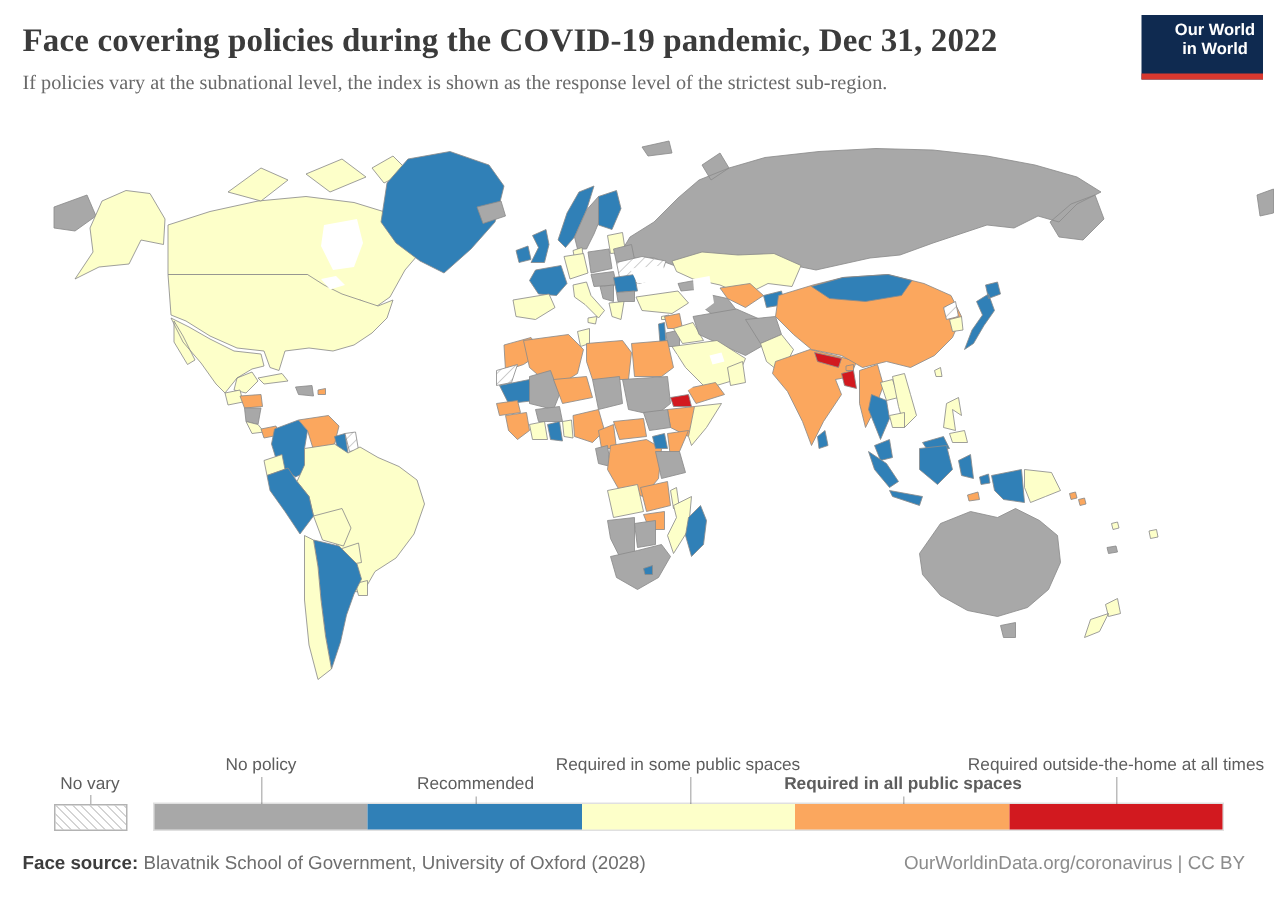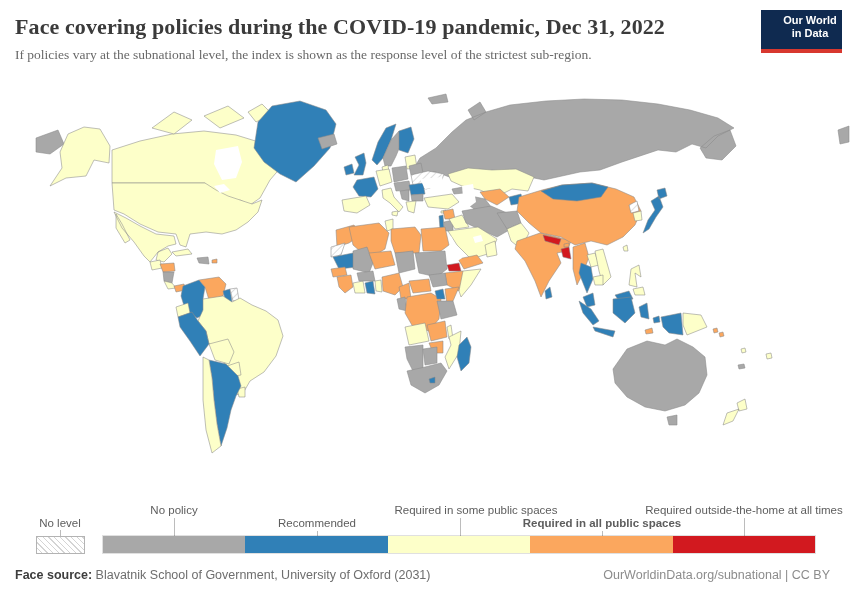--- a/index.html
+++ b/index.html
@@ -29,21 +29,21 @@
 </head>
 <body>
 
 <div id="stage">
 
   <div class="title">Face covering policies during the COVID-19 pandemic, Dec 31, 2022</div>
   <div class="subtitle">If policies vary at the subnational level, the index is shown as the response level of the strictest sub-region.</div>
 
   <div class="logo" style="background: rgb(15, 42, 80);">
     <div>Our World</div>
-    <div>in Data</div>
+    <div>in World</div>
   </div>
 
   <svg id="map-svg" viewBox="0 88 850 412" xmlns="http://www.w3.org/2000/svg">
     <defs>
       <pattern id="hatch" width="5" height="5" patternUnits="userSpaceOnUse" patternTransform="rotate(45)">
         <rect width="5" height="5" fill="#ffffff"></rect>
         <line x1="0" y1="0" x2="0" y2="5" stroke="#c9c9c9" stroke-width="1.2"></line>
       </pattern>
     </defs>
 
@@ -194,40 +194,40 @@
     <path d="M407,371 L425,367 L441,363 L447,371 L439,385 L425,393 L411,385 Z" fill="#a8a8a8"></path>
     <path d="M429,379 L435,377 L435,383 L430,383 Z" fill="#3080b7"></path>
     <path d="M459,345 L467,337 L471,347 L469,363 L461,371 L457,357 Z" fill="#3080b7"></path>
 
     <path d="M613,369 L627,349 L647,341 L665,345 L677,339 L693,347 L705,357 L707,375 L699,393 L685,405 L665,411 L645,407 L627,397 L615,383 Z" fill="#a8a8a8"></path>
     <path d="M667,417 L677,415 L677,425 L669,425 Z" fill="#a8a8a8"></path>
     <path d="M737,403 L745,399 L747,409 L739,411 Z M727,413 L739,409 L733,421 L723,425 Z" fill="#fdffc9"></path>
   </svg>
 
   <div class="lg-label" style="left:174px;top:504px;">No policy</div>
-  <div class="lg-label" style="left:476px;top:504px;">Required in some public spaces</div>
+  <div class="lg-label" style="left:452px;top:504px;">Required in some public spaces</div>
   <div class="lg-label" style="left:744px;top:504px;">Required outside-the-home at all times</div>
-  <div class="lg-label" style="left:60px;top:517px;">No level</div>
+  <div class="lg-label" style="left:60px;top:517px;">No vary</div>
   <div class="lg-label" style="left:317px;top:517px;">Recommended</div>
   <div class="lg-label" style="left:602px;top:517px;font-weight:bold;">Required in all public spaces</div>
 
   <div class="tick" style="left:174px;top:518px;height:18px;"></div>
   <div class="tick" style="left:460px;top:518px;height:18px;"></div>
   <div class="tick" style="left:744px;top:518px;height:18px;"></div>
   <div class="tick" style="left:60px;top:530px;height:6px;"></div>
   <div class="tick" style="left:317px;top:531px;height:5px;"></div>
   <div class="tick" style="left:602px;top:531px;height:5px;"></div>
 
   <div class="nodata-swatch"></div>
   <div class="colorbar">
     <div class="seg" style="background: rgb(168, 168, 168);"></div>
     <div class="seg" style="background: rgb(48, 128, 183);"></div>
     <div class="seg" style="background: rgb(253, 255, 201);"></div>
     <div class="seg" style="background: rgb(251, 167, 94);"></div>
     <div class="seg" style="background: rgb(210, 25, 31);"></div>
   </div>
 
   <div class="footer">
-    <span class="src-prefix">Face source:</span><span> Blavatnik School of Government, University of Oxford (2031)</span>
-    <span class="attrib">OurWorldinData.org/subnational | CC BY</span>
+    <span class="src-prefix">Face source:</span><span> Blavatnik School of Government, University of Oxford (2028)</span>
+    <span class="attrib">OurWorldinData.org/coronavirus | CC BY</span>
   </div>
 
 </div>
 
 </body></html>

